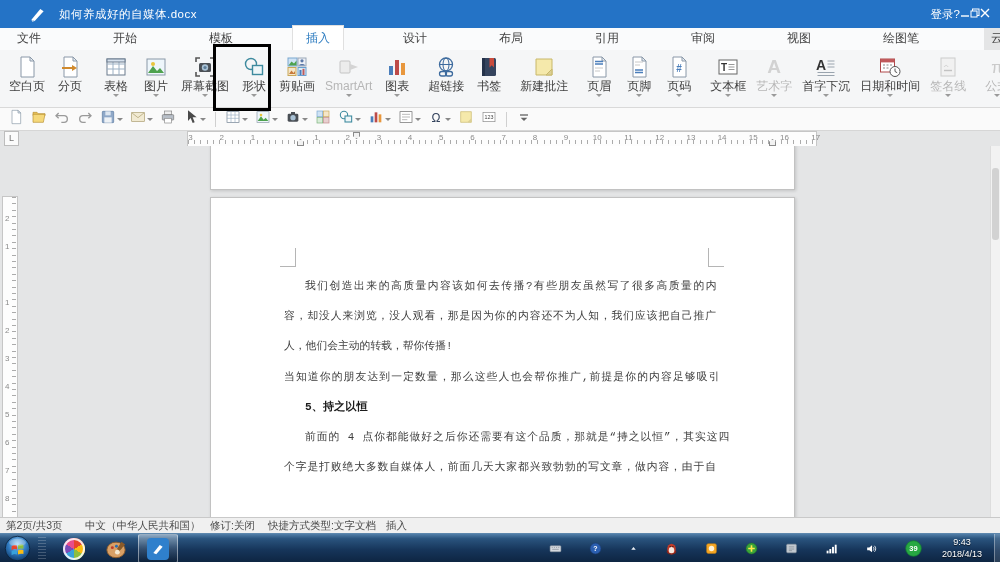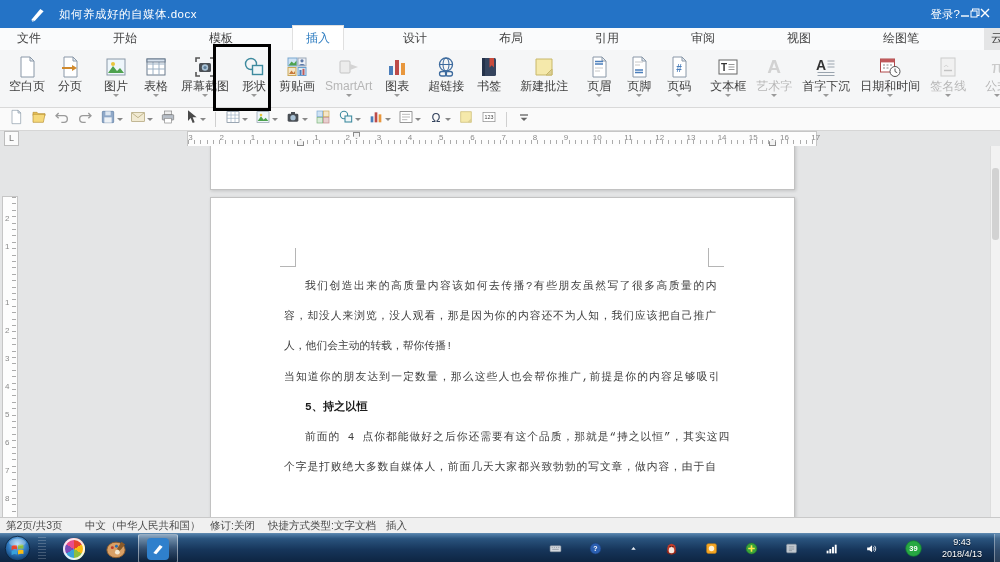--- a/index.html
+++ b/index.html
@@ -139,37 +139,37 @@
           </span>
           <span class="rlabel">分页</span>
           <span class="rcaret hide"></span>
         </div>
       </div>
       <div class="rsep"></div>
       <div class="rgroup">
         <div class="rbtn">
           <span class="ricon">
             <svg width="24" height="24" viewBox="0 0 24 24">
+              <rect x="3" y="4" width="18" height="16" fill="#fff" stroke="#6b7b8d"></rect>
+              <path d="M3 9h18M3 14h18M9 4v16M15 4v16" stroke="#9bb0c4"></path>
+              <rect x="3" y="4" width="18" height="3" fill="#d7e2ee" stroke="#6b7b8d"></rect>
+            </svg>
+          </span>
+          <span class="rlabel">表格</span>
+          <span class="rcaret"></span>
+        </div>
+        <div class="rbtn">
+          <span class="ricon">
+            <svg width="24" height="24" viewBox="0 0 24 24">
               <rect x="3" y="4" width="18" height="16" fill="#eef6fb" stroke="#8a98a8"></rect>
               <path d="M4 18l5-7 4 5 3-3 4 5z" fill="#4ea24e"></path>
               <circle cx="9" cy="9" r="2" fill="#e8c53d"></circle>
             </svg>
           </span>
           <span class="rlabel">图片</span>
-          <span class="rcaret"></span>
-        </div>
-        <div class="rbtn">
-          <span class="ricon">
-            <svg width="24" height="24" viewBox="0 0 24 24">
-              <rect x="3" y="4" width="18" height="16" fill="#fff" stroke="#6b7b8d"></rect>
-              <path d="M3 9h18M3 14h18M9 4v16M15 4v16" stroke="#9bb0c4"></path>
-              <rect x="3" y="4" width="18" height="3" fill="#d7e2ee" stroke="#6b7b8d"></rect>
-            </svg>
-          </span>
-          <span class="rlabel">表格</span>
           <span class="rcaret"></span>
         </div>
         <div class="rbtn">
           <span class="ricon">
             <svg width="24" height="24" viewBox="0 0 24 24">
               <path d="M3 7V3h4M17 3h4v4M21 17v4h-4M7 21H3v-4" stroke="#555" fill="none" stroke-width="1.6"></path>
               <rect x="6" y="8" width="12" height="9" rx="1.5" fill="#4a4f55"></rect>
               <circle cx="12" cy="12.5" r="3.2" fill="#a9c2d6"></circle>
               <circle cx="12" cy="12.5" r="1.6" fill="#5c7d99"></circle>
             </svg>

